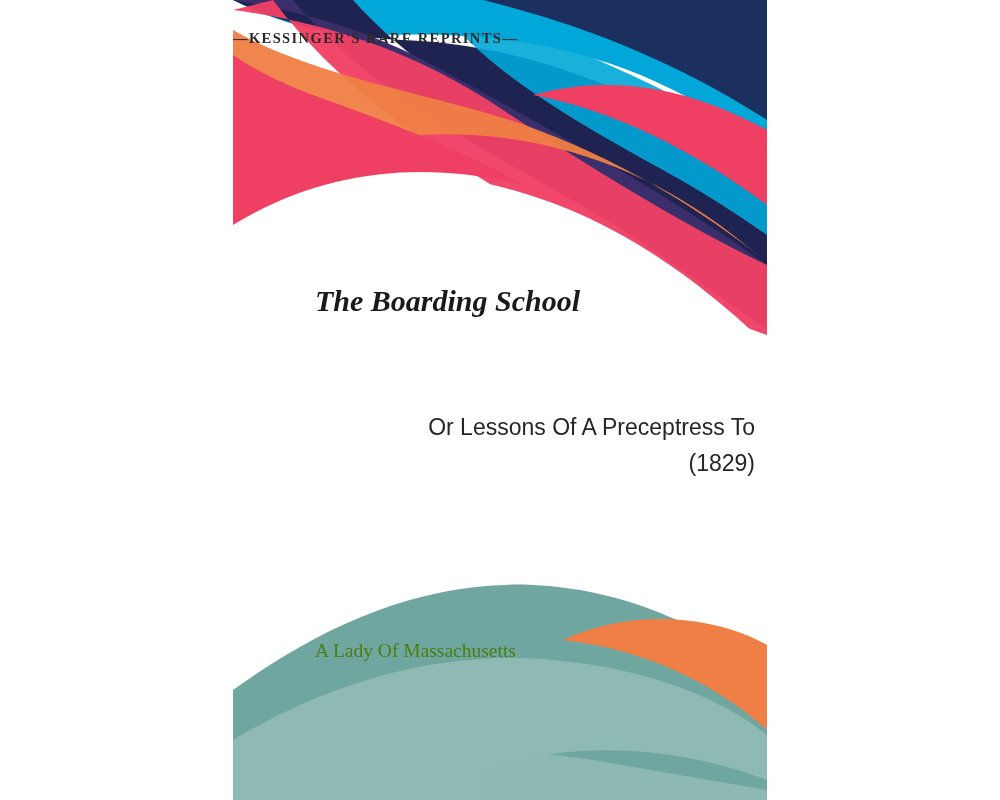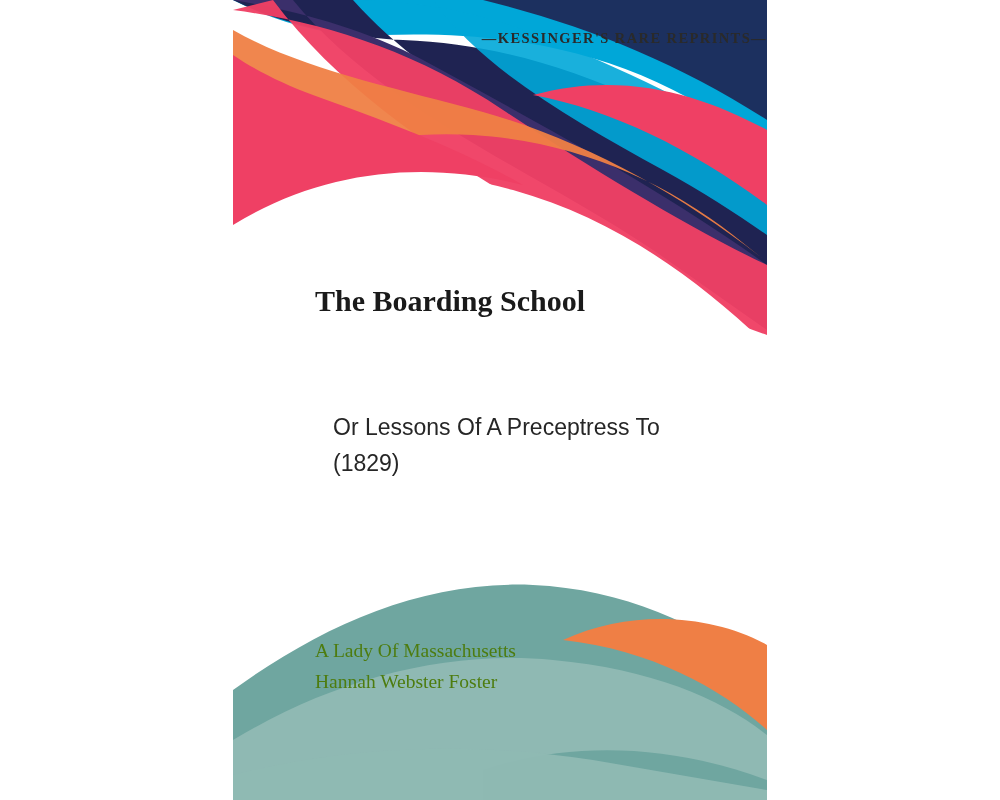--- a/index.html
+++ b/index.html
@@ -27,21 +27,21 @@
     top: 0;
     width: 534px;
     height: 800px;
   }
 
   #imprint {
     position: absolute;
     left: 0;
     top: 30px;
     width: 534px;
-    text-align: right;
+    text-align: left;
     font-family: "Liberation Serif", serif;
     font-size: 14.5px;
     letter-spacing: 1.4px;
     font-weight: bold;
     color: #2a2a2a;
     z-index: 5;
   }
 
   #text-block {
     position: absolute;
@@ -55,31 +55,33 @@
   #title {
     position: absolute;
     left: 82px;
     top: 283px;
     width: 420px;
     font-family: "Liberation Serif", serif;
     font-size: 30px;
     font-weight: bold;
     color: #1a1a1a;
     line-height: 1.2;
+    font-style: italic;
   }
 
   #subtitle {
     position: absolute;
-    left: 100px;
+    left: 82px;
     top: 410px;
     width: 440px;
     font-family: "Liberation Sans", sans-serif;
     font-size: 23px;
     color: #262626;
     line-height: 1.55;
+    text-align: right;
   }
 
   #authors {
     position: absolute;
     left: 82px;
     top: 635px;
     width: 440px;
     font-family: "Liberation Serif", serif;
     font-size: 19.5px;
     color: #4d7c0f;
@@ -123,17 +125,16 @@
   <div id="text-block">
     <div id="title">The Boarding School</div>
 
     <div id="subtitle">
       <span class="author-line">Or Lessons Of A Preceptress To</span>
       <span class="author-line">(1829)</span>
     </div>
 
     <div id="authors">
       <span class="author-line">A Lady Of Massachusetts</span>
-      <span class="author-line">Hannah Webster Foster</span>
     </div>
   </div>
 
 </div>
 
 </body></html>

